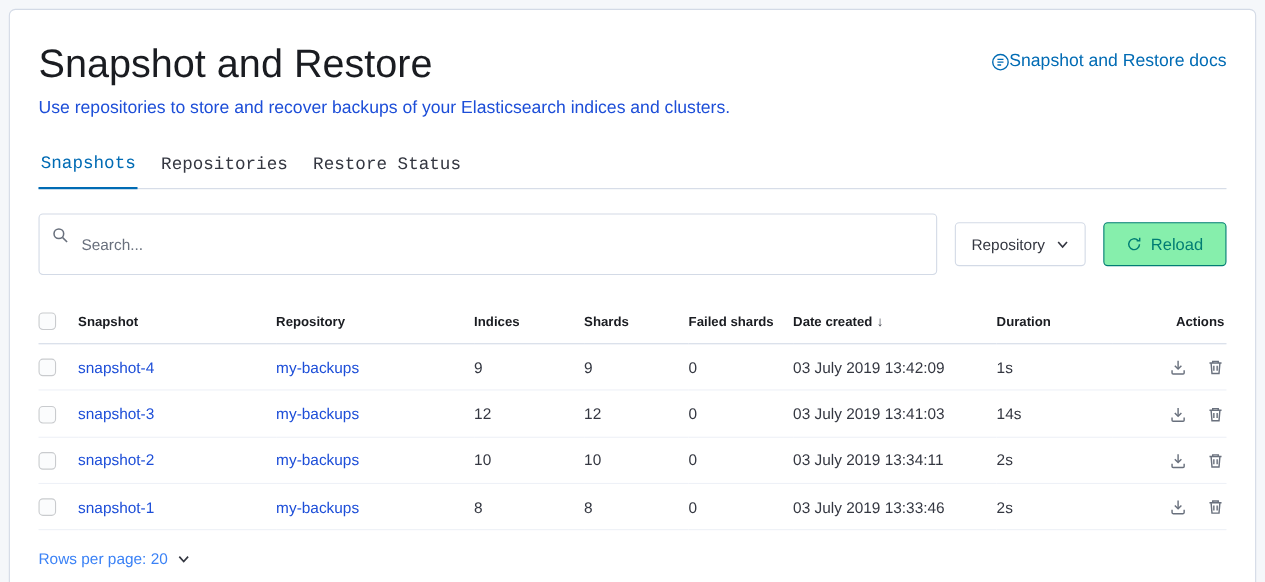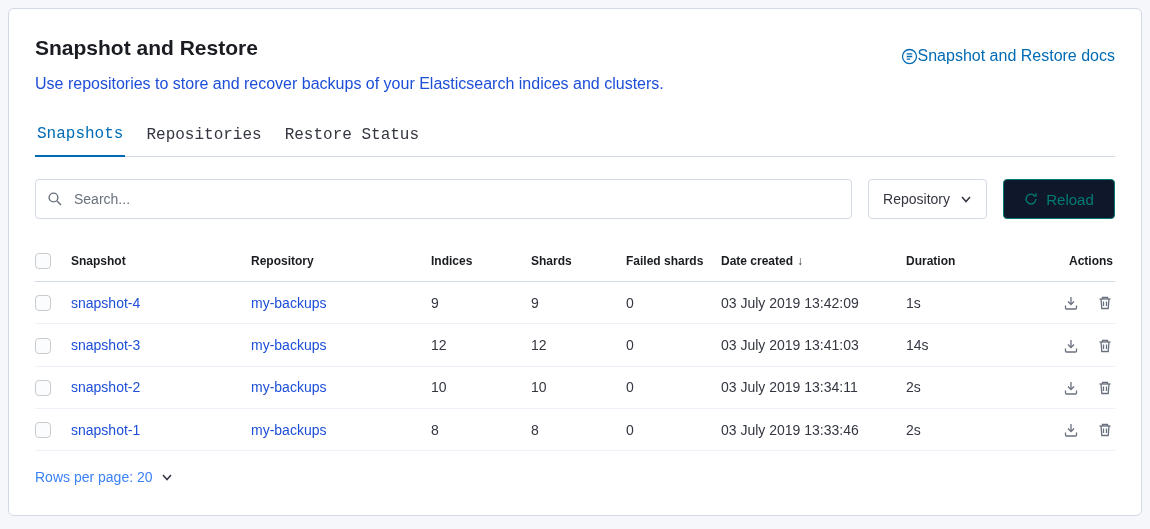--- a/index.html
+++ b/index.html
@@ -16,21 +16,21 @@
     width: 1134px;
     min-height: 508px;
     background: #ffffff;
     border: 1px solid #d3dae6;
     border-radius: 6px;
     padding: 26px 26px 22px 26px;
   }
   
   .header-row { display: flex; justify-content: space-between; align-items: flex-start; }
   .page-title {
-    font-size: 21px; line-height: 1.25; font-weight: 700;
+    font-size: 36px; line-height: 1.25; font-weight: 400;
     color: #1a1c21; margin: 0;
   }
   .docs-link {
     display: inline-flex; align-items: center; gap: 0;
     color: #006bb4; font-size: 16px; text-decoration: none;
     margin-top: 12px; cursor: pointer; white-space: nowrap;
   }
   .subtitle { margin: 10px 0 0 0; font-size: 16px; color: #1d4ed8; }
 
   
@@ -40,39 +40,39 @@
     color: #343741; cursor: pointer; background: none; border: none;
     font-family: inherit;
   }
   .tab.active { color: #006bb4; border-bottom: 2px solid #006bb4; }
 
   
   .toolbar { display: flex; gap: 16px; margin-top: 22px; align-items: center; }
   .search-wrap { position: relative; flex: 1; }
   .search-wrap .icon-search { position: absolute; left: 12px; top: 12px; }
   .search-input {
-    width: 100%; height: 40px;
+    width: 100%; height: 56px;
     border: 1px solid #d3dae6; border-radius: 4px;
     background: #ffffff;
     padding: 0 12px 0 38px;
     font-size: 14px; color: #343741;
     font-family: inherit; outline: none;
   }
   .search-input::placeholder { color: #69707d; }
   .filter-btn {
     height: 40px; padding: 0 14px;
     display: inline-flex; align-items: center; gap: 10px;
     background: #ffffff; border: 1px solid #d3dae6; border-radius: 4px;
     font-size: 14px; color: #343741; cursor: pointer; font-family: inherit;
     white-space: nowrap;
   }
   .reload-btn {
     height: 40px; min-width: 112px; padding: 0 16px;
     display: inline-flex; align-items: center; justify-content: center; gap: 8px;
-    background: #0f172a; border: 1px solid #017d73; border-radius: 4px;
+    background: #86efac; border: 1px solid #017d73; border-radius: 4px;
     font-size: 15px; color: #017d73; cursor: pointer; font-family: inherit;
     white-space: nowrap;
   }
 
   
   table.snap-table {
     width: 100%; margin-top: 22px;
     border-collapse: collapse; table-layout: fixed;
   }
   .snap-table th {

